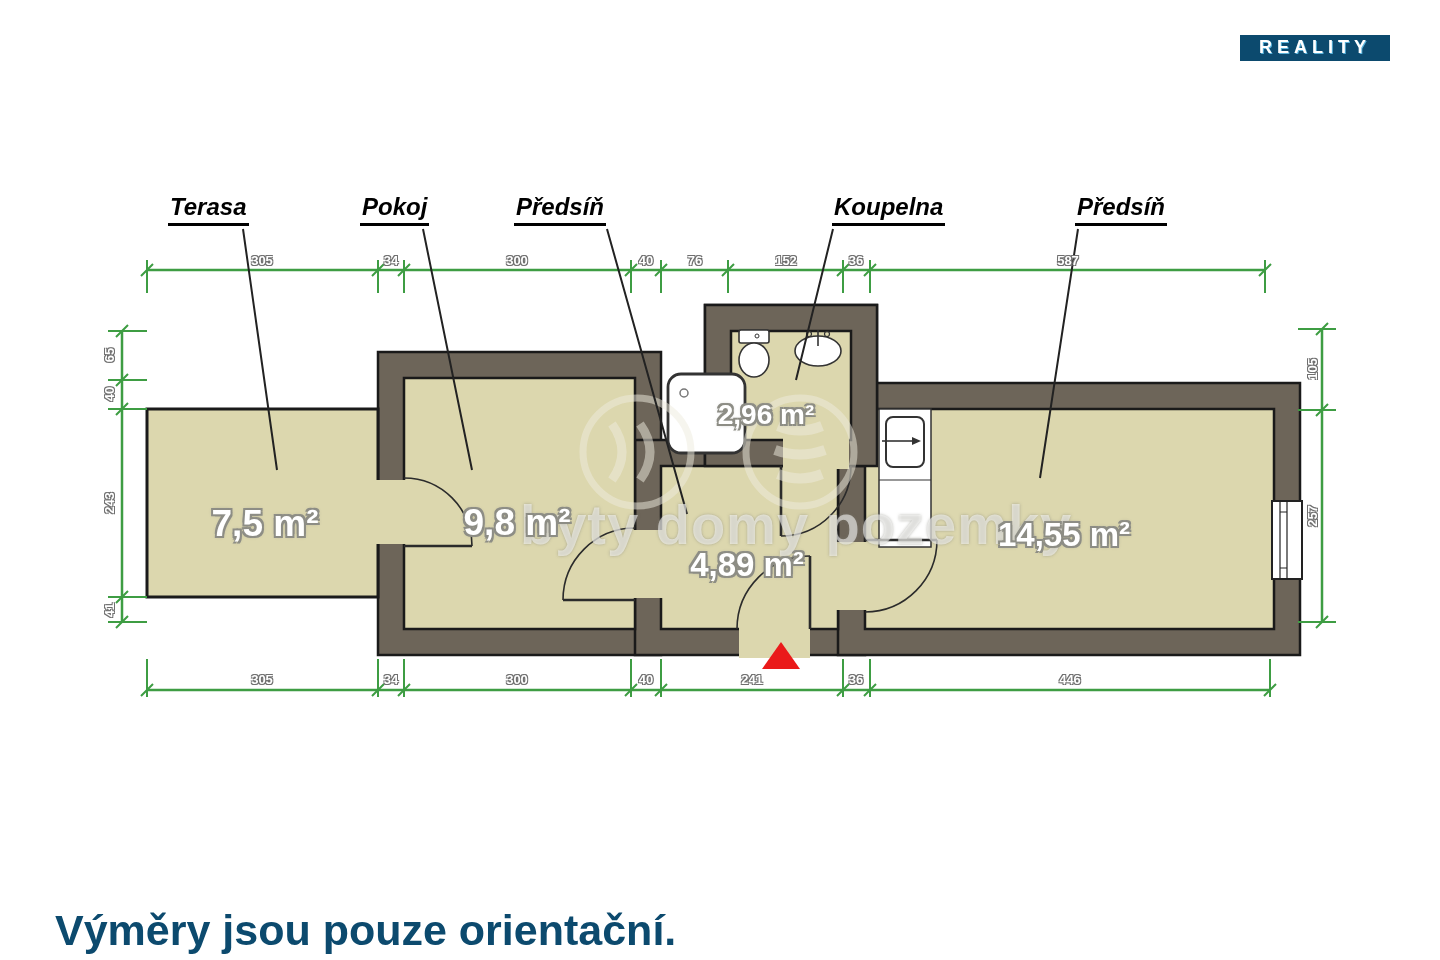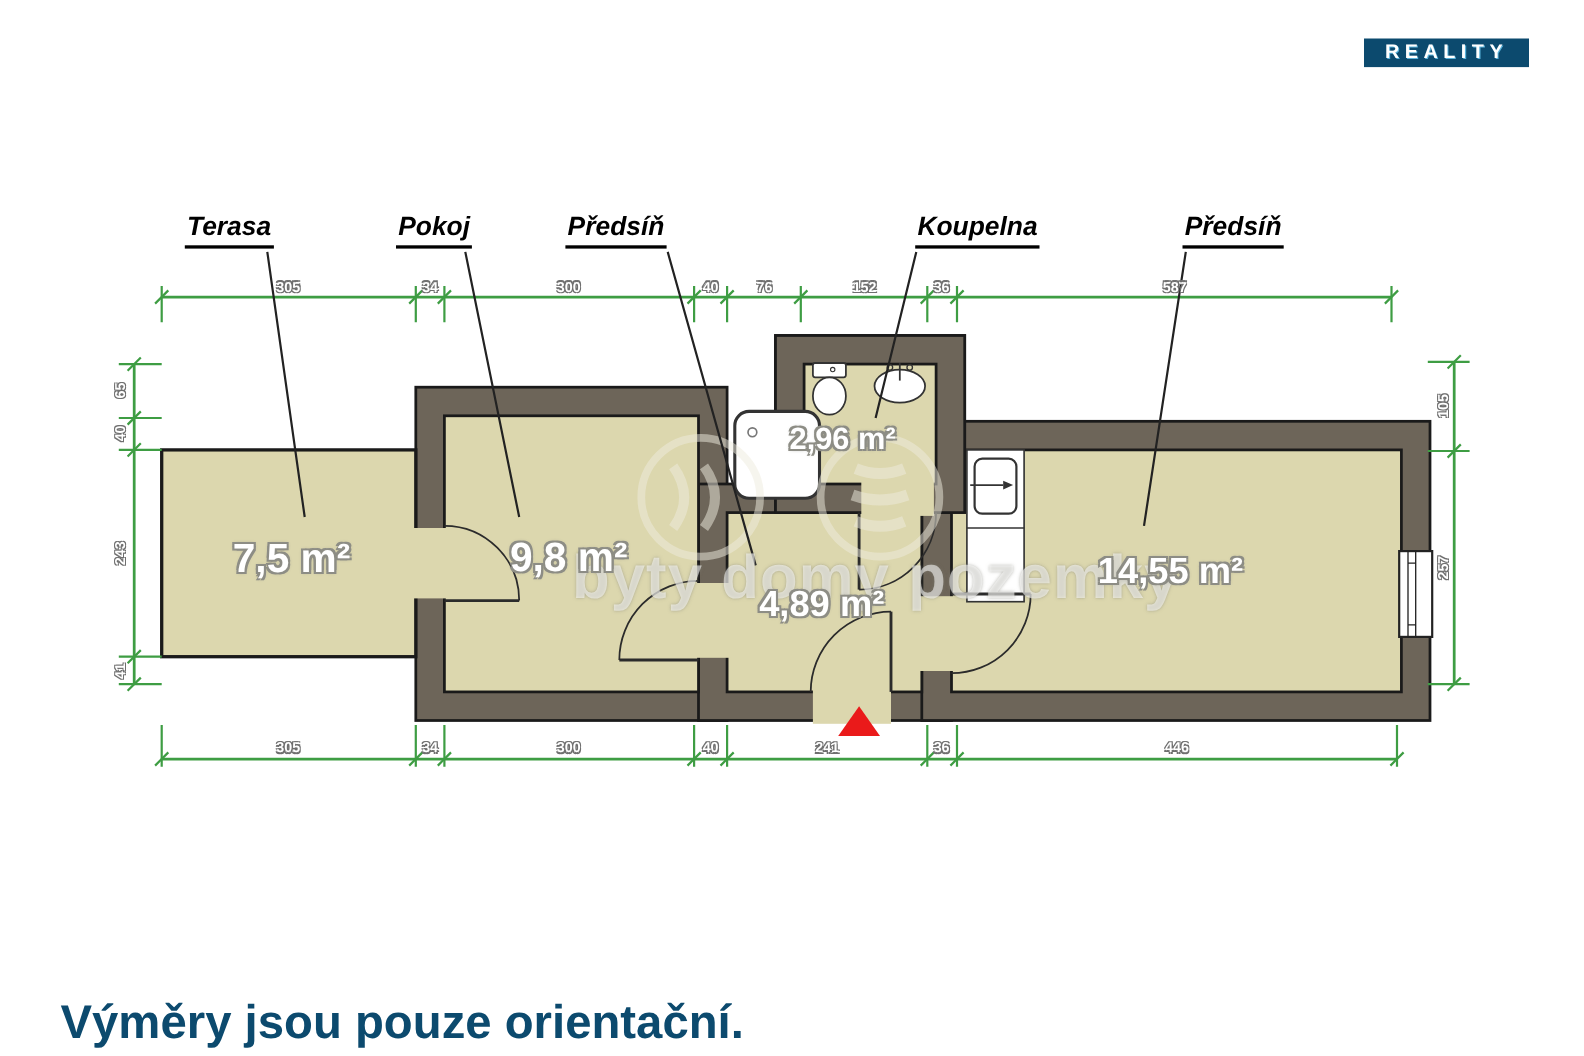--- a/index.html
+++ b/index.html
@@ -4,21 +4,21 @@
 <style>
   html,body{margin:0;padding:0;background:#fff;}
   body{width:1440px;height:960px;position:relative;overflow:hidden;
        font-family:"Liberation Sans",sans-serif;}
   #plan-svg{position:absolute;left:0;top:0;}
   .room-label{position:absolute;font-weight:bold;font-size:24px;color:#000;
       border-bottom:3px solid #000;padding:0 2px 2px 2px;white-space:nowrap;font-style:italic;}
   .area-label{position:absolute;font-weight:bold;color:#fff;white-space:nowrap;
       transform:translate(-50%,-50%);
       text-shadow:-2px -2px 0 #8d8d85,2px -2px 0 #8d8d85,-2px 2px 0 #8d8d85,
-                  2px 2px 0 #8d8d85,0 0 4px #8d8d85;}
+                  2px 2px 0 #8d8d85,0 0 4px #8d8d85;margin-top:16px;}
   .dim-label{position:absolute;font-weight:bold;font-size:13px;color:#fff;white-space:nowrap;
       text-shadow:-1px -1px 0 #6f6f6f,1px -1px 0 #6f6f6f,-1px 1px 0 #6f6f6f,1px 1px 0 #6f6f6f;}
   .dim-h{transform:translate(-50%,0);}
   .dim-v{transform:translate(-50%,-50%) rotate(-90deg);}
   .watermark-text{position:absolute;left:505px;top:492px;font-size:56px;font-weight:bold;
       letter-spacing:1px;color:rgba(255,255,255,0.55);white-space:nowrap;
       text-shadow:0 0 3px rgba(125,125,115,0.55);margin-left:15px;}
   .footer-note{position:absolute;left:55px;top:906px;font-size:43px;font-weight:bold;color:#0c4a6e;}
   .logo{position:absolute;left:1240px;top:34px;width:150px;text-align:center;}
   .logo-mm{font-size:54px;line-height:52px;font-weight:bold;letter-spacing:1px;color:#e4575c;

